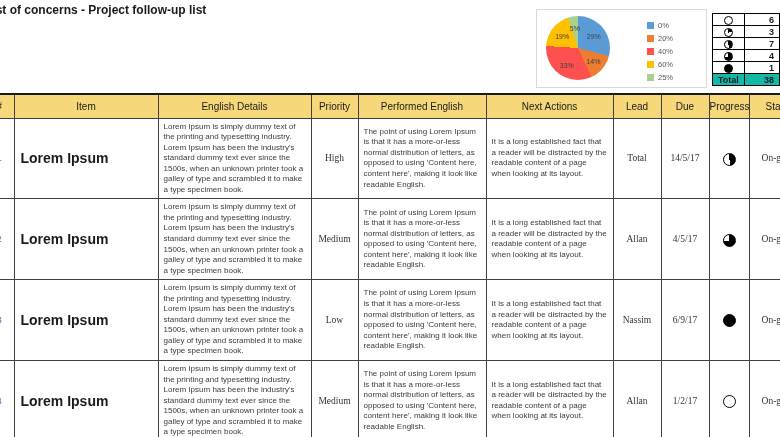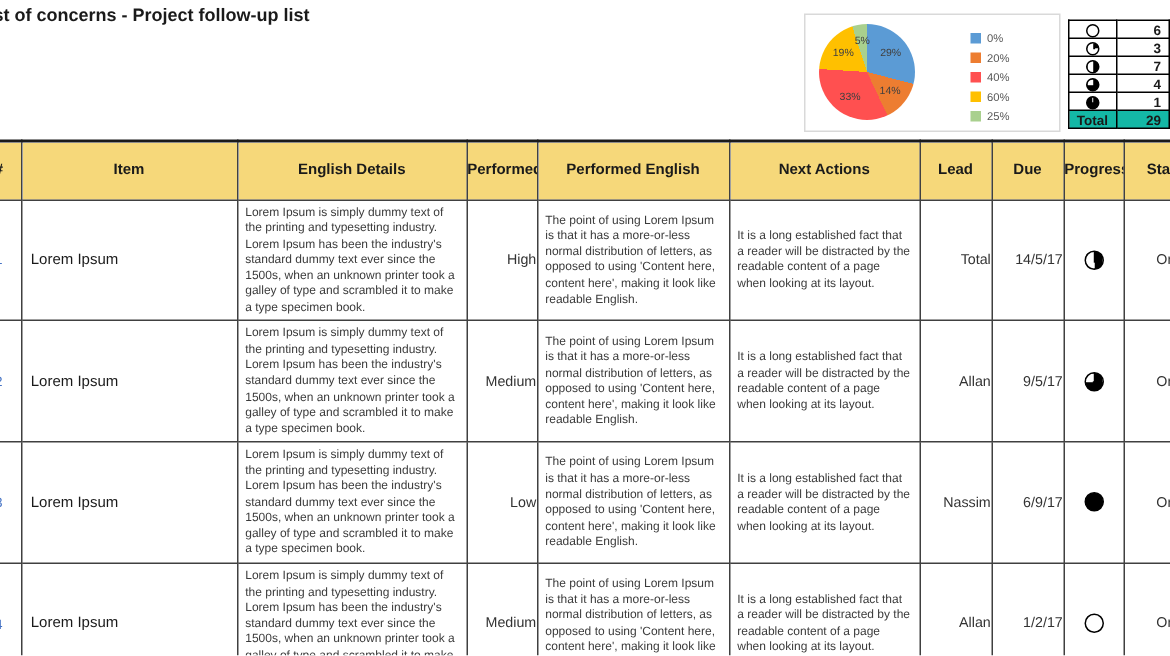--- a/index.html
+++ b/index.html
@@ -46,28 +46,28 @@
   }
   .hb-big { width:13px; height:13px; border-width:1.5px; }
   
   .main-table {
     position:absolute; left:-17px; top:93px; border-collapse:collapse;
     table-layout:fixed; width:827px; background:#fff;
   }
   .main-table th, .main-table td { border:1px solid #404040; overflow:hidden; }
   .main-table { border:2px solid #1a1a1a; }
   .main-table th {
-    background:#f6d87a; font-size:10px; font-weight:bold; color:#1a1a1a;
-    height:39px; text-align:center;
+    background:#f6d87a; font-size:10px; font-weight:normal; color:#1a1a1a;
+    height:24px; text-align:center;
   }
   .main-table tr.body-row { height:64px; }
   td.num-cell { text-align:center; font-size:9px; color:#4472c4; }
-  td.item-cell { font-weight:normal; font-size:10px; color:#1a1a1a; padding-left:6px; }
+  td.item-cell { font-weight:bold; font-size:14px; color:#1a1a1a; padding-left:6px; }
   td.para-cell { font-size:8px; color:#3b3b3b; padding:3px 5px; line-height:1.32; vertical-align:middle; }
-  td.mid-cell { text-align:right; font-size:9.5px; color:#333; }
+  td.mid-cell { text-align:center; font-size:9.5px; color:#333;font-family:Liberation Serif, serif; }
   td.prog-cell { text-align:center; }
 </style>
 </head>
 <body>
 
 <div class="screen">
 
   <div class="page-title">List of concerns - Project follow-up list</div>
 
   <div class="chart-box">
@@ -120,21 +120,21 @@
       <tr>
         <td class="icon-cell"><span class="hb" style="background: conic-gradient(rgb(0, 0, 0) 75%, rgb(255, 255, 255) 0deg);"></span></td>
         <td class="val-cell">4</td>
       </tr>
       <tr>
         <td class="icon-cell"><span class="hb" style="background: conic-gradient(rgb(0, 0, 0) 100%, rgb(255, 255, 255) 0deg);"></span></td>
         <td class="val-cell">1</td>
       </tr>
       <tr class="total-row">
         <td class="icon-cell total-label">Total</td>
-        <td class="val-cell">29</td>
+        <td class="val-cell">38</td>
       </tr>
     </tbody>
   </table>
 
   <table class="main-table">
     <colgroup>
       <col style="width:30px">
         <col style="width:144px">
         <col style="width:153px">
         <col style="width:47px">
@@ -143,21 +143,21 @@
         <col style="width:48px">
         <col style="width:48px">
       <col style="width:40px">
         <col style="width:62px">
     </colgroup>
     <thead>
       <tr>
         <th>#</th>
         <th>Item</th>
         <th>English Details</th>
-        <th>Performed</th>
+        <th>Priority</th>
         <th>Performed English</th>
         <th>Next Actions</th>
         <th>Lead</th>
         <th>Due</th>
         <th>Progress</th>
         <th>Status</th>
       </tr>
     </thead>
     <tbody>
       <tr class="body-row">
@@ -173,21 +173,21 @@
         <td class="mid-cell">On-going</td>
       </tr>
       <tr class="body-row">
         <td class="num-cell">2</td>
         <td class="item-cell">Lorem Ipsum</td>
         <td class="para-cell">Lorem Ipsum is simply dummy text of the printing and typesetting industry. Lorem Ipsum has been the industry's standard dummy text ever since the 1500s, when an unknown printer took a galley of type and scrambled it to make a type specimen book.</td>
         <td class="mid-cell">Medium</td>
         <td class="para-cell">The point of using Lorem Ipsum is that it has a more-or-less normal distribution of letters, as opposed to using 'Content here, content here', making it look like readable English.</td>
         <td class="para-cell">It is a long established fact that a reader will be distracted by the readable content of a page when looking at its layout.</td>
         <td class="mid-cell">Allan</td>
-        <td class="mid-cell">9/5/17</td>
+        <td class="mid-cell">4/5/17</td>
         <td class="prog-cell"><span class="hb hb-big" style="background: conic-gradient(rgb(0, 0, 0) 75%, rgb(255, 255, 255) 0deg);"></span></td>
         <td class="mid-cell">On-going</td>
       </tr>
       <tr class="body-row">
         <td class="num-cell">3</td>
         <td class="item-cell">Lorem Ipsum</td>
         <td class="para-cell">Lorem Ipsum is simply dummy text of the printing and typesetting industry. Lorem Ipsum has been the industry's standard dummy text ever since the 1500s, when an unknown printer took a galley of type and scrambled it to make a type specimen book.</td>
         <td class="mid-cell">Low</td>
         <td class="para-cell">The point of using Lorem Ipsum is that it has a more-or-less normal distribution of letters, as opposed to using 'Content here, content here', making it look like readable English.</td>
         <td class="para-cell">It is a long established fact that a reader will be distracted by the readable content of a page when looking at its layout.</td>

